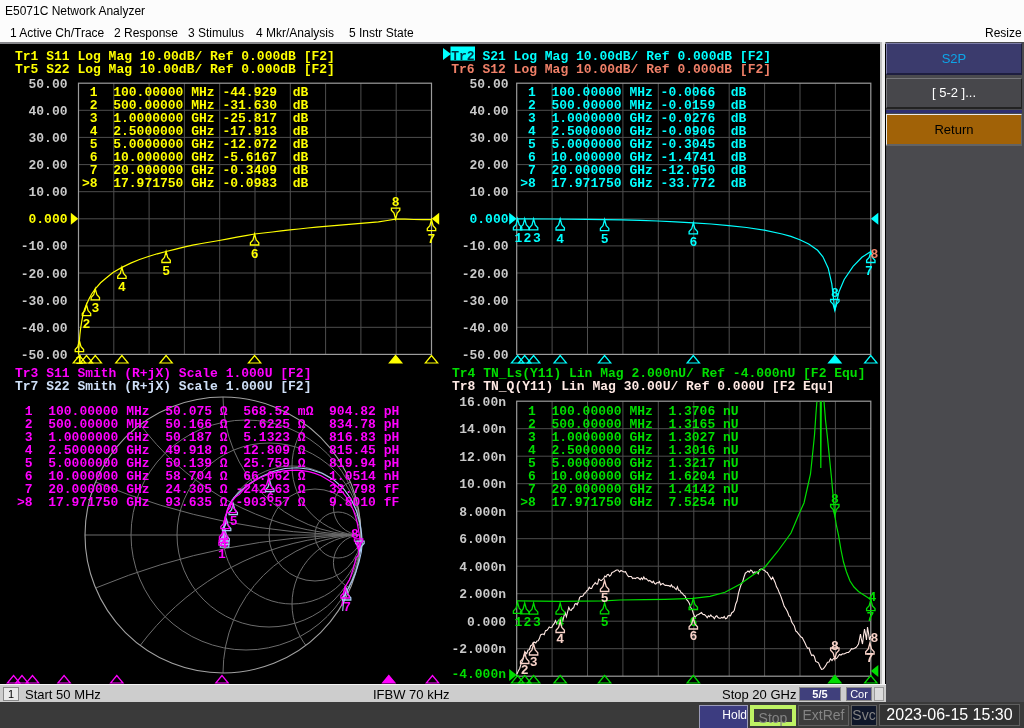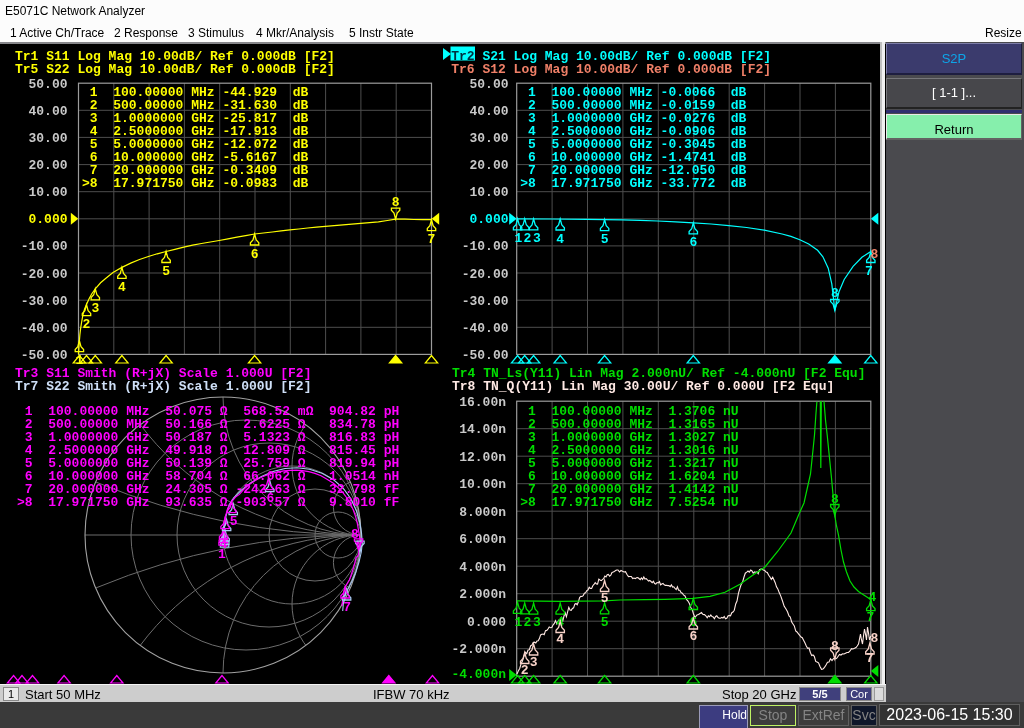--- a/index.html
+++ b/index.html
@@ -10,34 +10,34 @@
 <div class="abs" style="left:114px;top:26px;font-size:12px;color:#000">2 Response</div>
 <div class="abs" style="left:188px;top:26px;font-size:12px;color:#000">3 Stimulus</div>
 <div class="abs" style="left:256px;top:26px;font-size:12px;color:#000">4 Mkr/Analysis</div>
 <div class="abs" style="left:349px;top:26px;font-size:12px;color:#000">5 Instr State</div>
 <div class="abs" style="left:985px;top:26px;font-size:12px;color:#000">Resize</div>
 <div class="abs" style="left:0;top:42px;width:886px;height:2px;background:#86868a"></div>
 <div class="abs" style="left:880px;top:42px;width:2px;height:660px;background:#c0c0c0"></div>
 <div class="abs" style="left:882px;top:42px;width:3px;height:660px;background:#f0f0f0"></div>
 <div class="abs" style="left:886px;top:42px;width:138px;height:660px;background:#4a4a4e"></div>
 <div class="abs" style="left:886px;top:43px;width:136px;height:32px;background:#3b3b6d;border-top:1px solid #7d7da8;border-left:1px solid #7d7da8;border-bottom:2px solid #1e1e40;border-right:1px solid #1e1e40;color:#0ea5e9;font-size:13px;text-align:center;line-height:29px">S2P</div>
-<div class="abs" style="left:886px;top:78px;width:136px;height:31px;background:#47474b;border-top:1px solid #77777b;border-left:1px solid #77777b;border-bottom:2px solid #222;border-right:1px solid #222;color:#fff;font-size:13px;text-align:center;line-height:28px">[ 1-1 ]...</div>
+<div class="abs" style="left:886px;top:78px;width:136px;height:31px;background:#47474b;border-top:1px solid #77777b;border-left:1px solid #77777b;border-bottom:2px solid #222;border-right:1px solid #222;color:#fff;font-size:13px;text-align:center;line-height:28px">[ 5-2 ]...</div>
 <div class="abs" style="left:886px;top:110px;width:136px;height:3px;background:#2f2f70"></div>
-<div class="abs" style="left:886px;top:114px;width:136px;height:26px;background:#86efac;border-top:1px solid #e9e9e9;border-left:1px solid #e9e9e9;border-bottom:2px solid #636363;border-right:1px solid #636363;color:#000;font-size:13px;text-align:center;line-height:29px">Return</div>
+<div class="abs" style="left:886px;top:114px;width:136px;height:32px;background:#a16207;border-top:1px solid #e9e9e9;border-left:1px solid #e9e9e9;border-bottom:2px solid #636363;border-right:1px solid #636363;color:#000;font-size:13px;text-align:center;line-height:29px">Return</div>
 <div class="abs" style="left:0;top:684px;width:886px;height:18px;background:#cdcdcd;border-top:1px solid #f5f5f5"></div>
 <div class="abs" style="left:3px;top:687px;width:16px;height:14px;background:#e9e9e9;border:1px solid #888;color:#000;font-size:11px;text-align:center;line-height:12px">1</div>
 <div class="abs" style="left:25px;top:687px;font-size:13px;color:#000">Start 50 MHz</div>
 <div class="abs" style="left:373px;top:687px;font-size:13px;color:#000">IFBW 70 kHz</div>
 <div class="abs" style="left:722px;top:687px;font-size:13px;color:#000">Stop 20 GHz</div>
 <div class="abs" style="left:799px;top:687px;width:42px;height:14px;background:#40407c;border:1px solid #8a8a8a;color:#fff;font-size:11px;font-weight:bold;text-align:center;line-height:12px">5/5</div>
 <div class="abs" style="left:846px;top:687px;width:26px;height:14px;background:#40407c;border:1px solid #8a8a8a;color:#fff;font-size:11px;font-weight:normal;text-align:center;line-height:12px">Cor</div>
 <div class="abs" style="left:874px;top:687px;width:10px;height:14px;background:#dcdcdc;border:1px solid #999"></div>
 <div class="abs" style="left:0;top:702px;width:1024px;height:26px;background:#3a3a3a"></div>
 <div class="abs" style="left:699px;top:705px;width:49px;height:28px;background:#3c3c80;border:1px solid #9a9ab8;color:#fff;font-size:12px;text-align:right;line-height:19px">Hold</div>
-<div class="abs" style="left:750px;top:705px;width:46px;height:21px;background:#3c3c3c;border:1px solid #bef264;color:#848484;font-size:14px;text-align:center;line-height:19px">Stop</div>
+<div class="abs" style="left:750px;top:705px;width:46px;height:21px;background:#3c3c3c;border:4px solid #bef264;color:#848484;font-size:14px;text-align:center;line-height:19px">Stop</div>
 <div class="abs" style="left:798px;top:705px;width:51px;height:21px;background:#3c3c3c;border:1px solid #5f5f5f;color:#848484;font-size:14px;text-align:center;line-height:19px">ExtRef</div>
 <div class="abs" style="left:851px;top:705px;width:26px;height:21px;background:#0f172a;border:1px solid #5f5f5f;color:#848484;font-size:14px;text-align:center;line-height:19px">Svc</div>
 <div class="abs" style="left:879px;top:704px;width:141px;height:22px;background:#323232;border:1px solid #5f5f5f;color:#fff;font-size:16px;text-align:center;line-height:20px">2023-06-15 15:30</div>
 <svg width="1024" height="728" style="position:absolute;left:0;top:0" font-family="'Liberation Mono', monospace" font-size="13" font-weight="bold">
     <line x1="113.8" y1="83.2" x2="113.8" y2="354.4" stroke="#4e4e4e" stroke-width="1"></line>
     <line x1="78.5" y1="110.3" x2="431.5" y2="110.3" stroke="#4e4e4e" stroke-width="1"></line>
     <line x1="149.1" y1="83.2" x2="149.1" y2="354.4" stroke="#4e4e4e" stroke-width="1"></line>
     <line x1="78.5" y1="137.4" x2="431.5" y2="137.4" stroke="#4e4e4e" stroke-width="1"></line>
     <line x1="184.4" y1="83.2" x2="184.4" y2="354.4" stroke="#4e4e4e" stroke-width="1"></line>
     <line x1="78.5" y1="164.6" x2="431.5" y2="164.6" stroke="#4e4e4e" stroke-width="1"></line>

